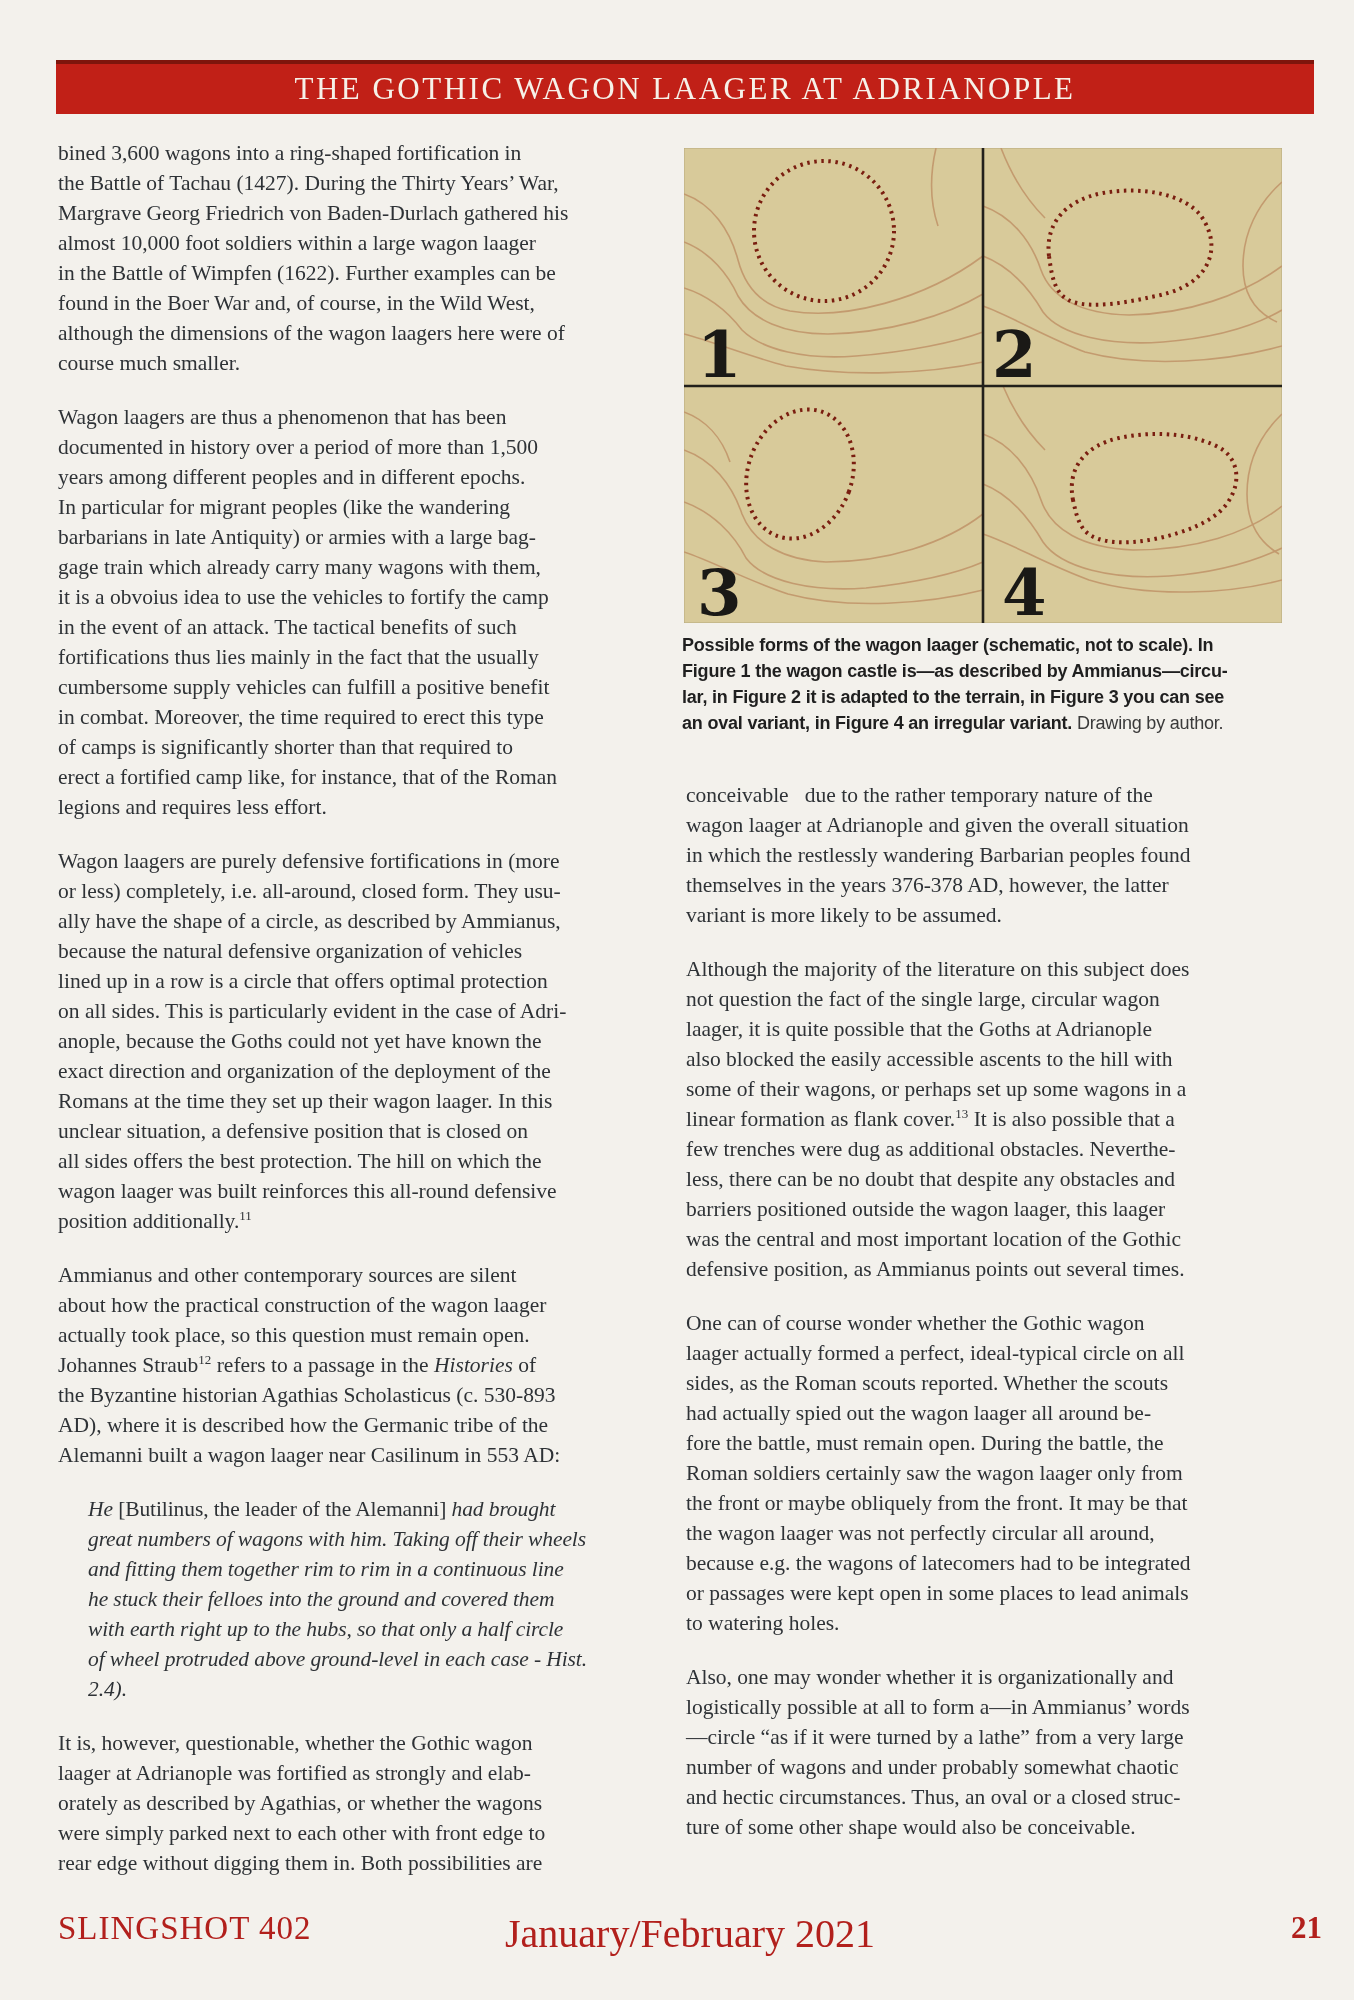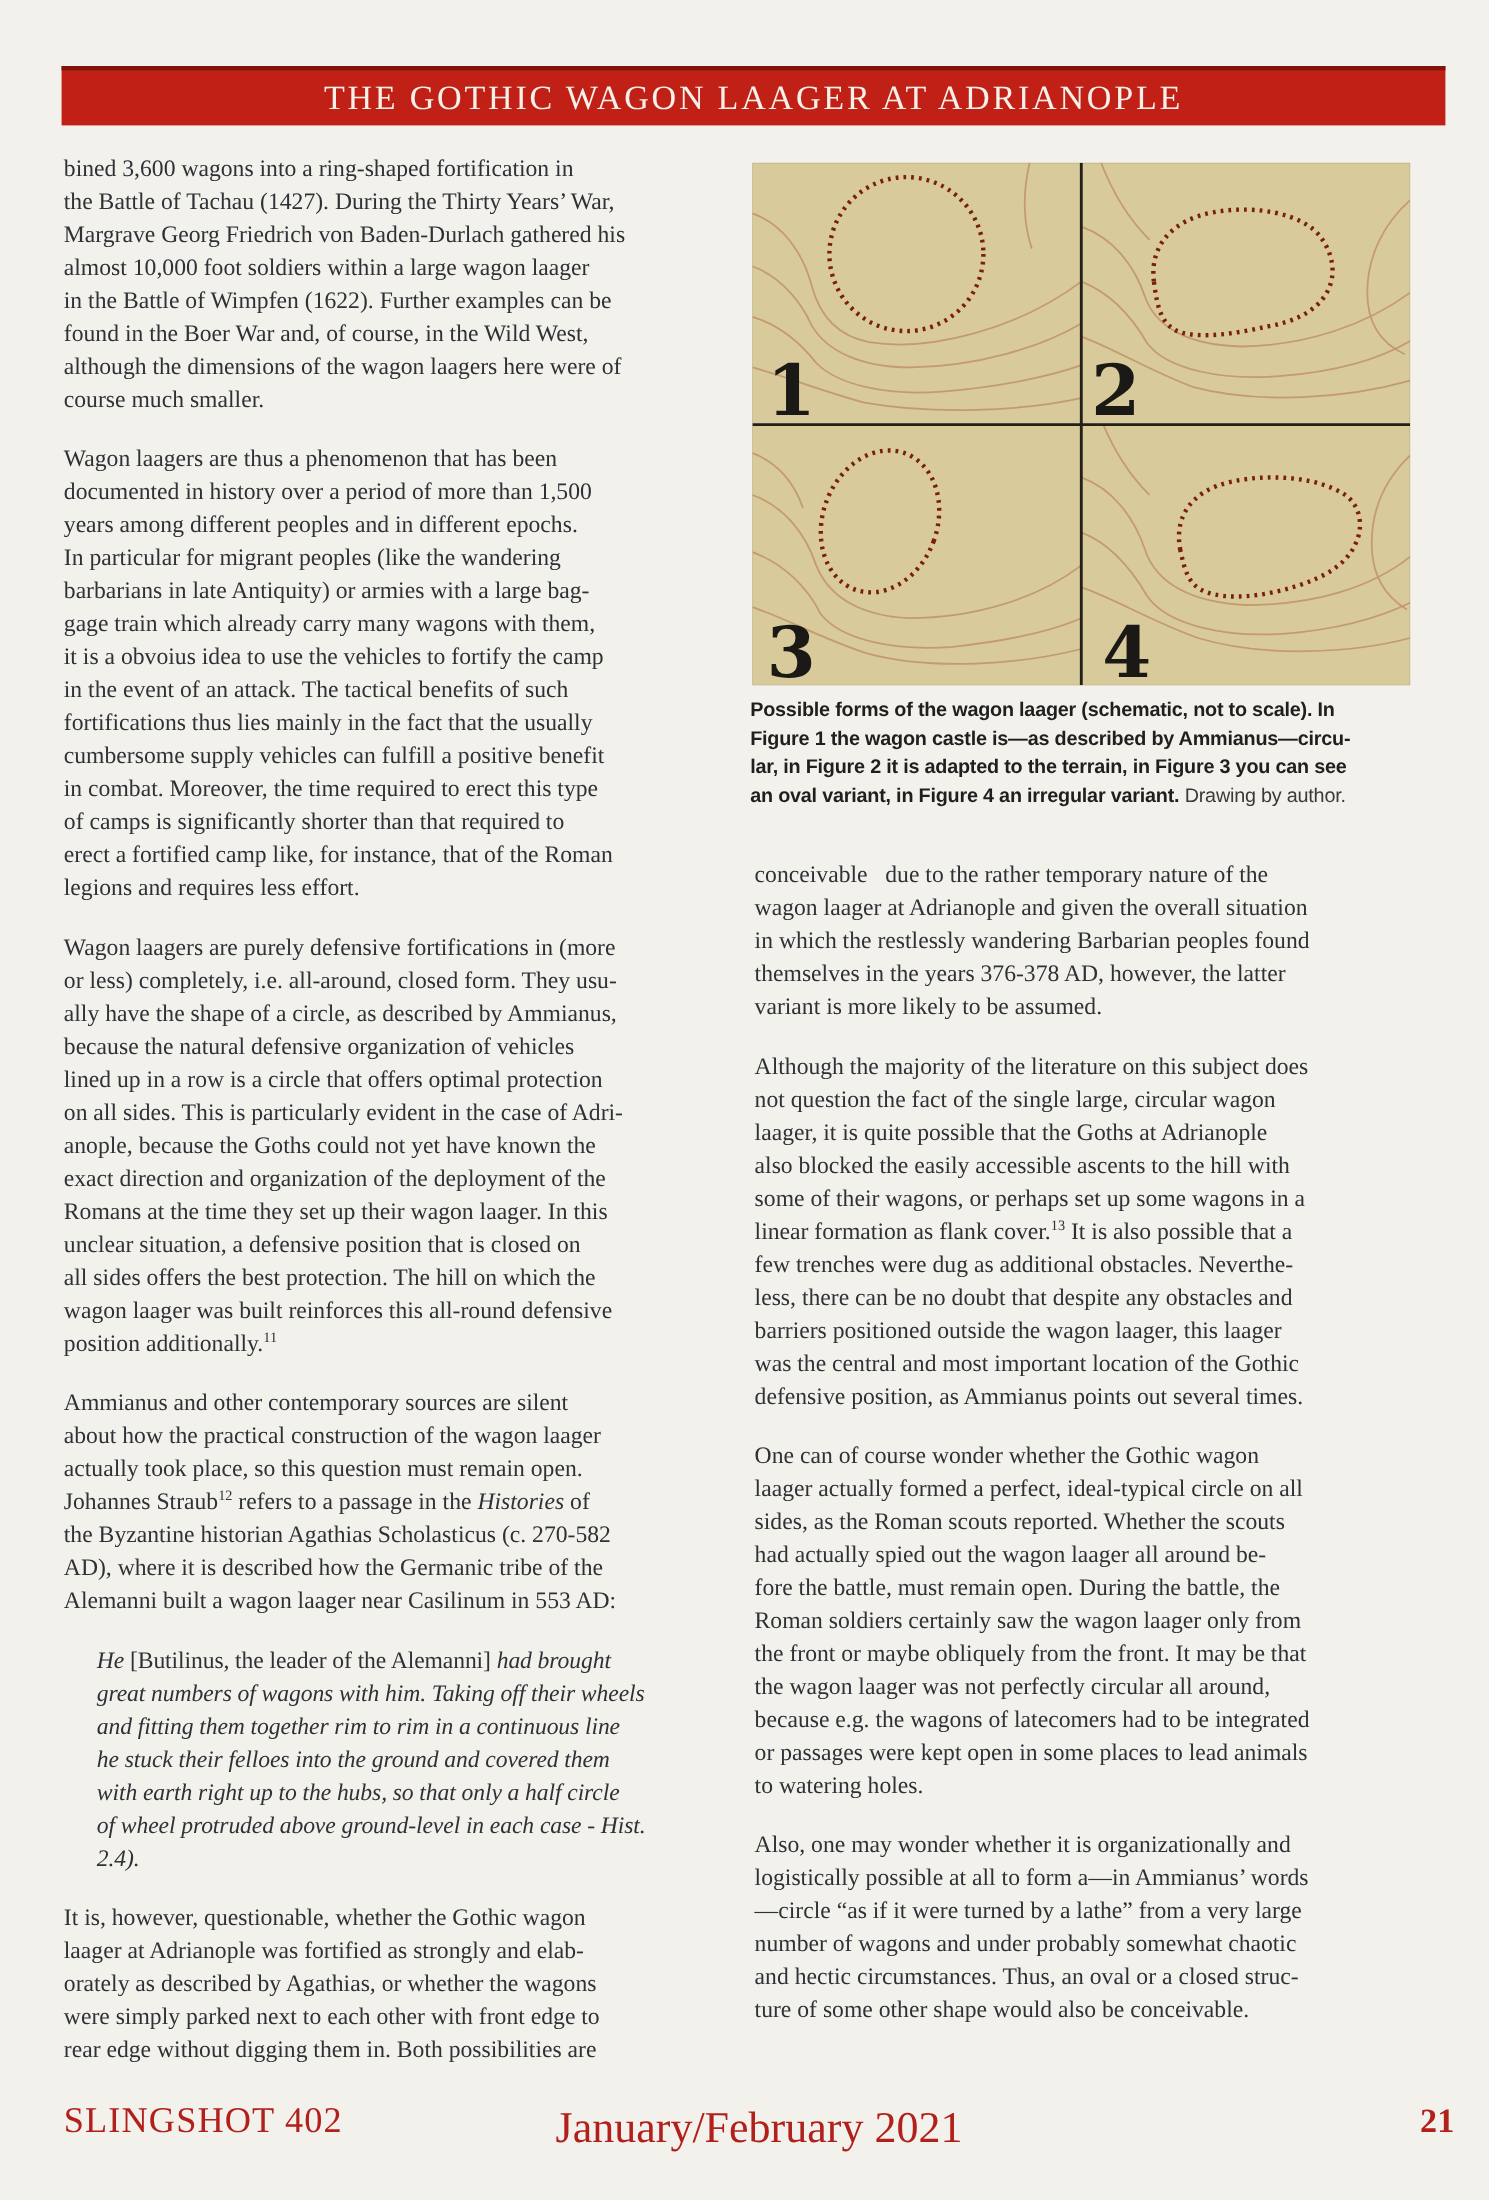--- a/index.html
+++ b/index.html
@@ -112,21 +112,21 @@
 exact direction and organization of the deployment of the
 Romans at the time they set up their wagon laager. In this
 unclear situation, a defensive position that is closed on
 all sides offers the best protection. The hill on which the
 wagon laager was built reinforces this all-round defensive
 position additionally.</span><sup>11</sup></p>
     <p><span>Ammianus and other contemporary sources are silent
 about how the practical construction of the wagon laager
 actually took place, so this question must remain open.
 Johannes Straub</span><sup>12</sup><span> refers to a passage in the </span><em>Histories</em><span> of
-the Byzantine historian Agathias Scholasticus (c. 270-582
+the Byzantine historian Agathias Scholasticus (c. 530-893
 AD), where it is described how the Germanic tribe of the
 Alemanni built a wagon laager near Casilinum in 553 AD:</span></p>
     <blockquote><em>He </em><span class="roman">[Butilinus, the leader of the Alemanni] </span><em>had brought
 great numbers of wagons with him. Taking off their wheels
 and fitting them together rim to rim in a continuous line
 he stuck their felloes into the ground and covered them
 with earth right up to the hubs, so that only a half circle
 of wheel protruded above ground-level in each case - Hist.
 2.4).</em></blockquote>
     <p>It is, however, questionable, whether the Gothic wagon

